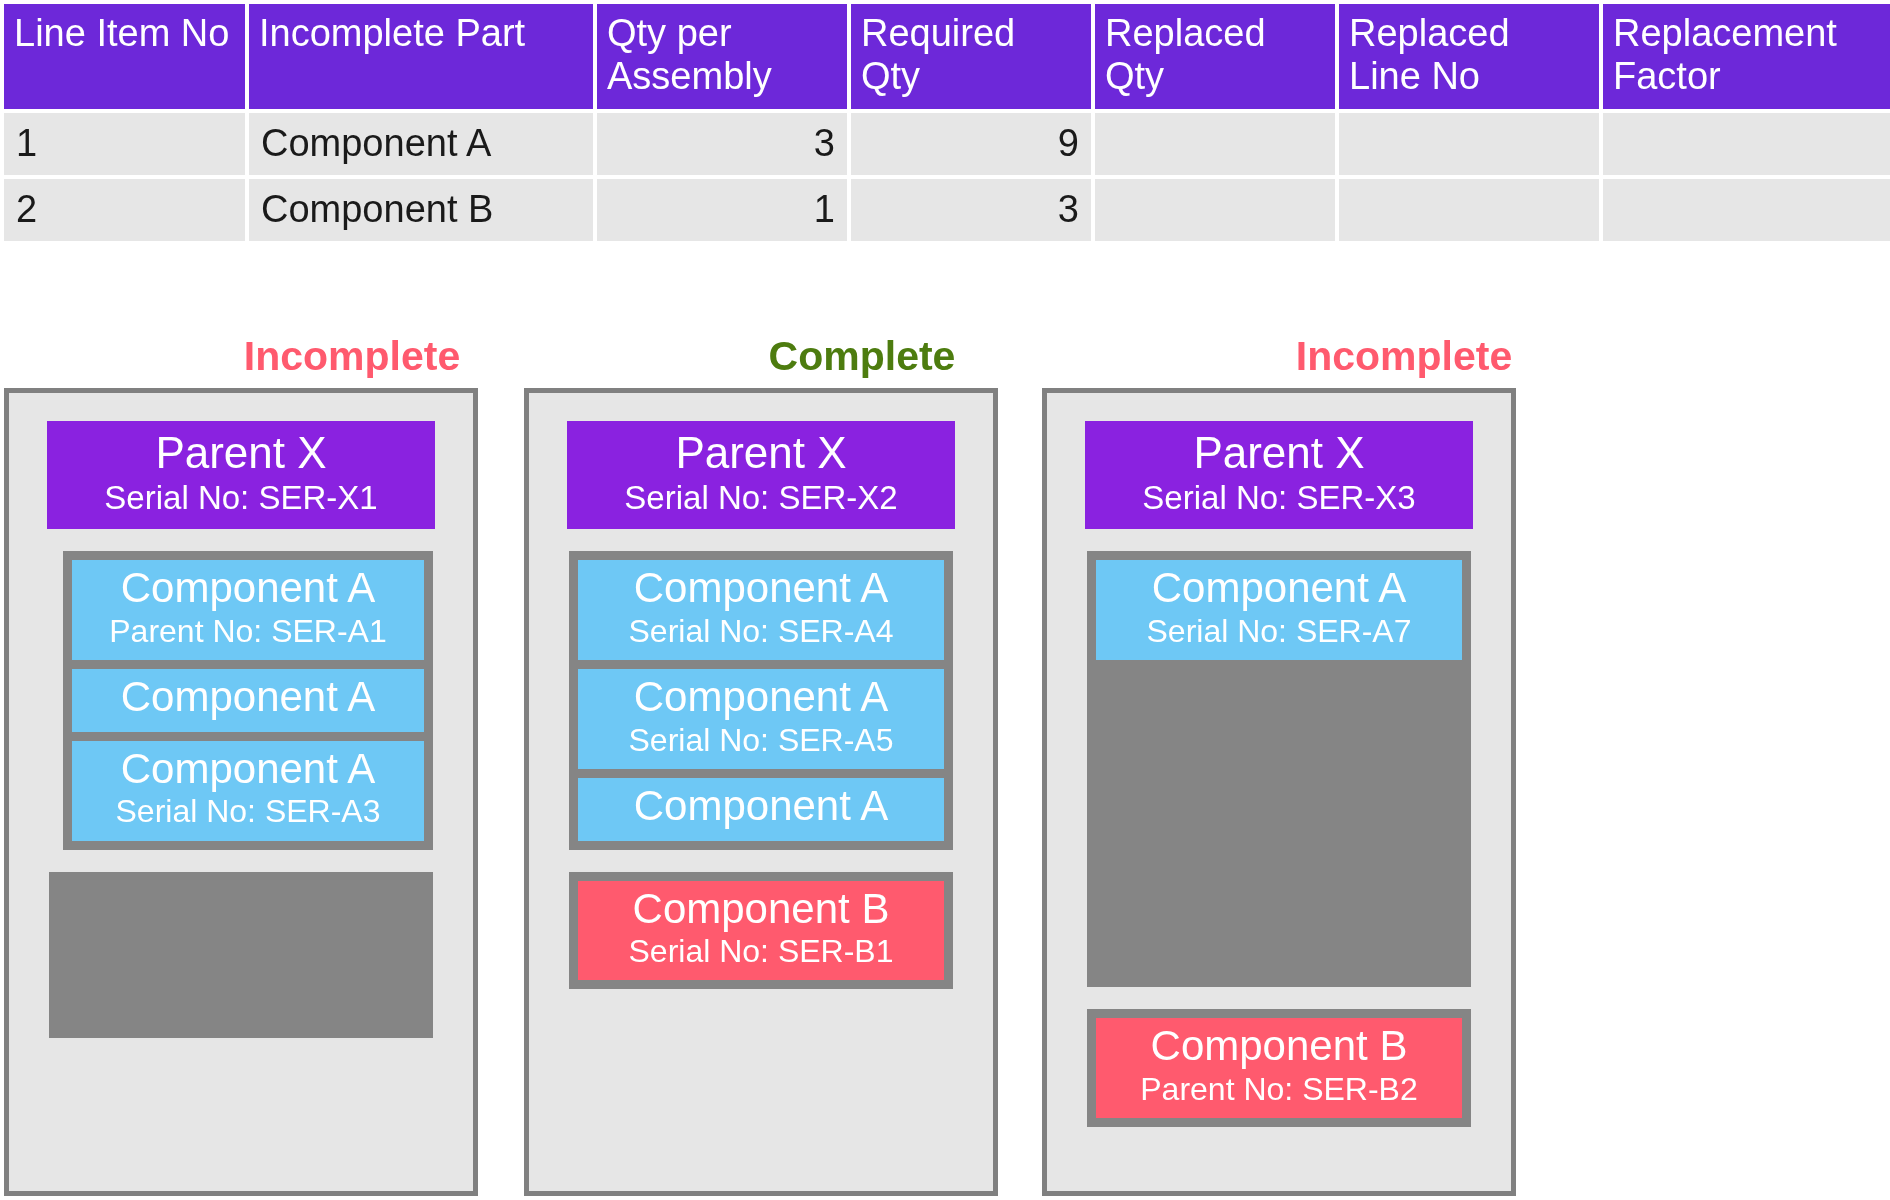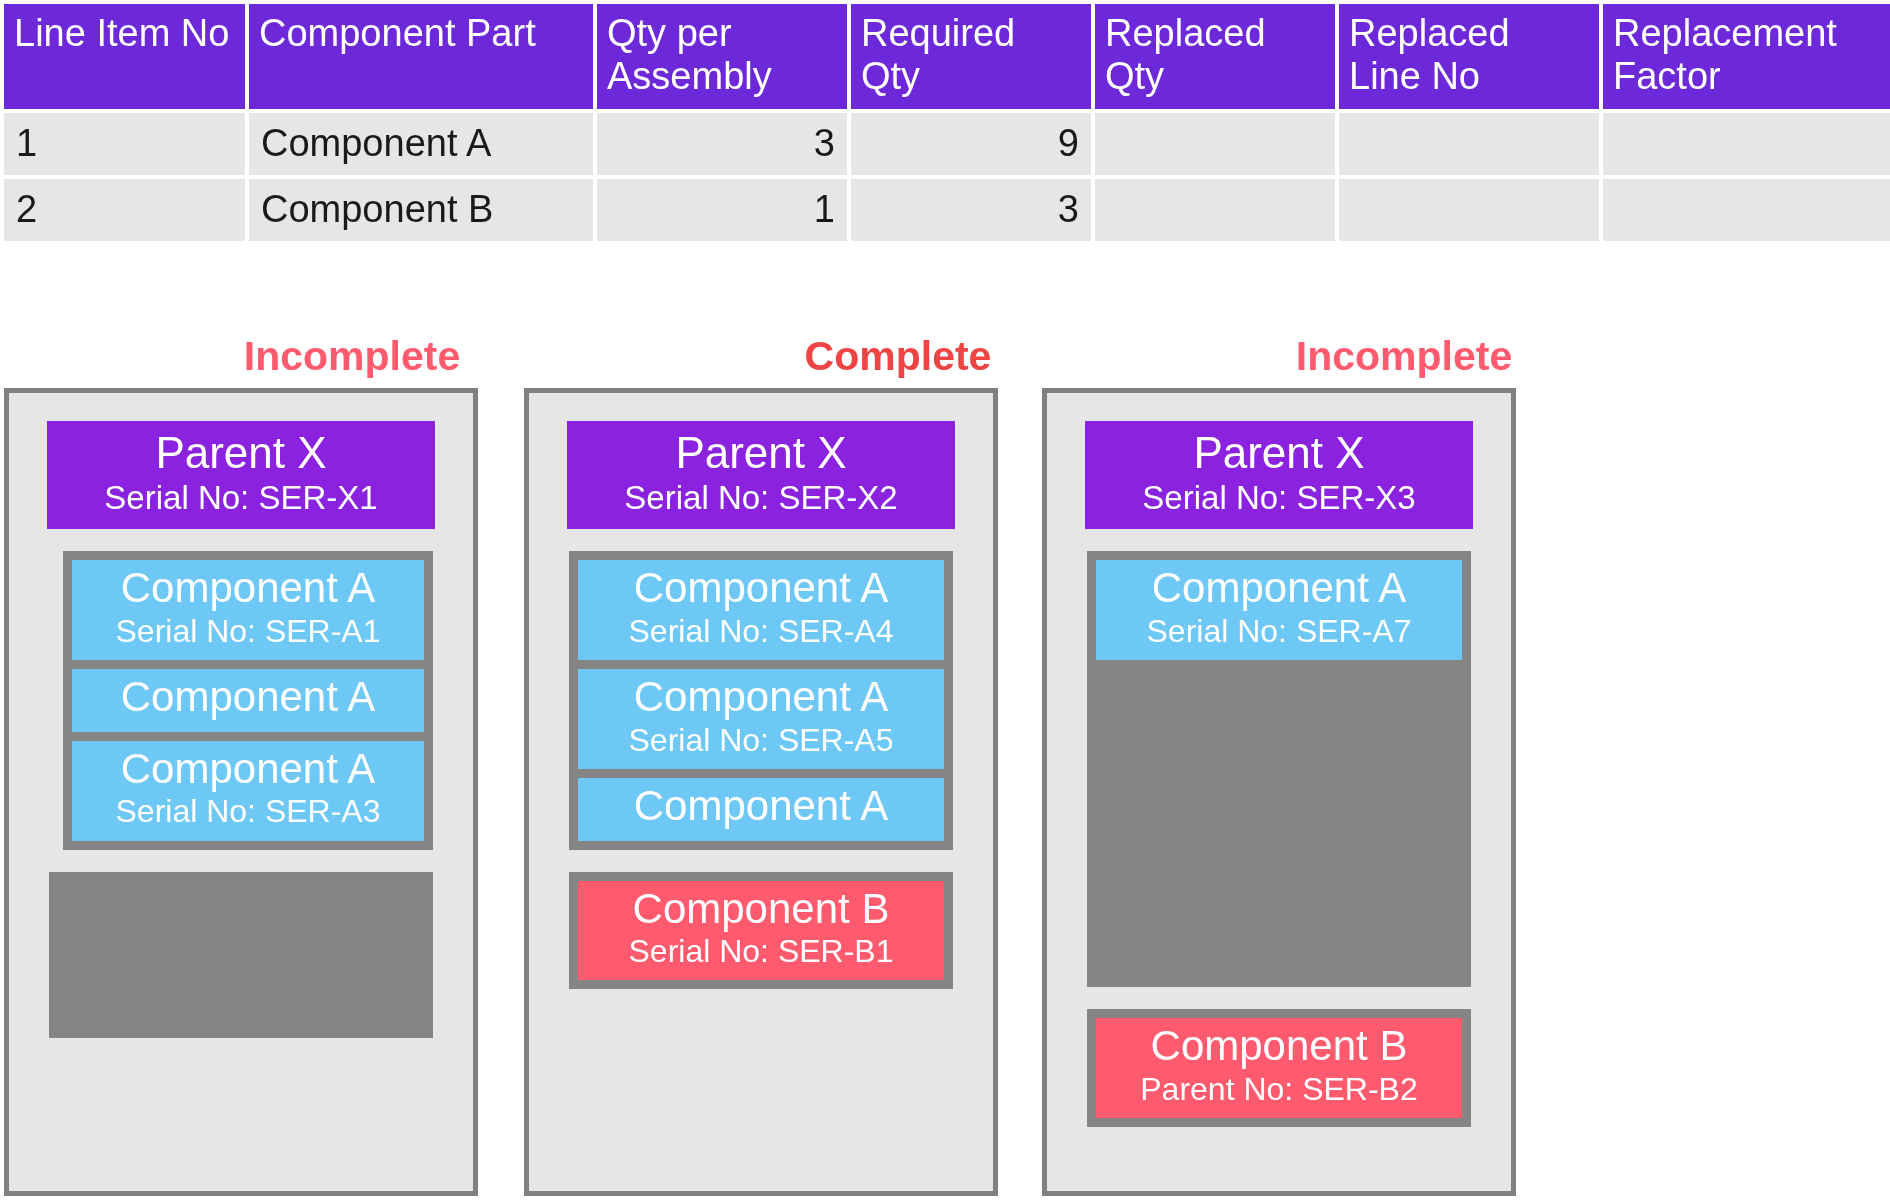--- a/index.html
+++ b/index.html
@@ -144,21 +144,21 @@
     <col style="width:344px">
     <col style="width:250px">
     <col style="width:240px">
     <col style="width:240px">
     <col style="width:260px">
     <col style="width:307px">
   </colgroup>
   <thead>
     <tr>
       <th>Line Item No</th>
-      <th>Component Part</th>
+      <th>Incomplete Part</th>
       <th>Qty per Assembly</th>
       <th>Required Qty</th>
       <th>Replaced Qty</th>
       <th>Replaced Line No</th>
       <th>Replacement Factor</th>
     </tr>
   </thead>
   <tbody>
     <tr>
       <td>1</td>
@@ -176,35 +176,35 @@
       <td class="num">3</td>
       <td class="num blank"></td>
       <td class="num blank"></td>
       <td class="num blank"></td>
     </tr>
   </tbody>
 </table>
 
 <div class="status-row">
   <div class="status-label" style="left: 352px; color: rgb(255, 90, 110);">Incomplete</div>
-  <div class="status-label" style="left: 898px; color: #ef4444;">Complete</div>
+  <div class="status-label" style="left: 862px; color: #4d7c0f;">Complete</div>
   <div class="status-label" style="left: 1404px; color: rgb(255, 90, 110);">Incomplete</div>
 </div>
 
 <div class="assembly-area">
 
   <div class="assembly-box" style="left:4px; width:474px; height:808px;">
     <div class="parent-card">
       <span class="parent-title">Parent X</span>
       <span class="parent-serial">Serial No: SER-X1</span>
     </div>
     <div class="slot-group">
       <div class="comp-card comp-a">
         <span class="comp-title">Component A</span>
-        <span class="comp-serial">Serial No: SER-A1</span>
+        <span class="comp-serial">Parent No: SER-A1</span>
       </div>
       <div class="comp-card comp-a">
         <span class="comp-title">Component A</span>
       </div>
       <div class="comp-card comp-a">
         <span class="comp-title">Component A</span>
         <span class="comp-serial">Serial No: SER-A3</span>
       </div>
     </div>
     <div class="spacer-gap"></div>

